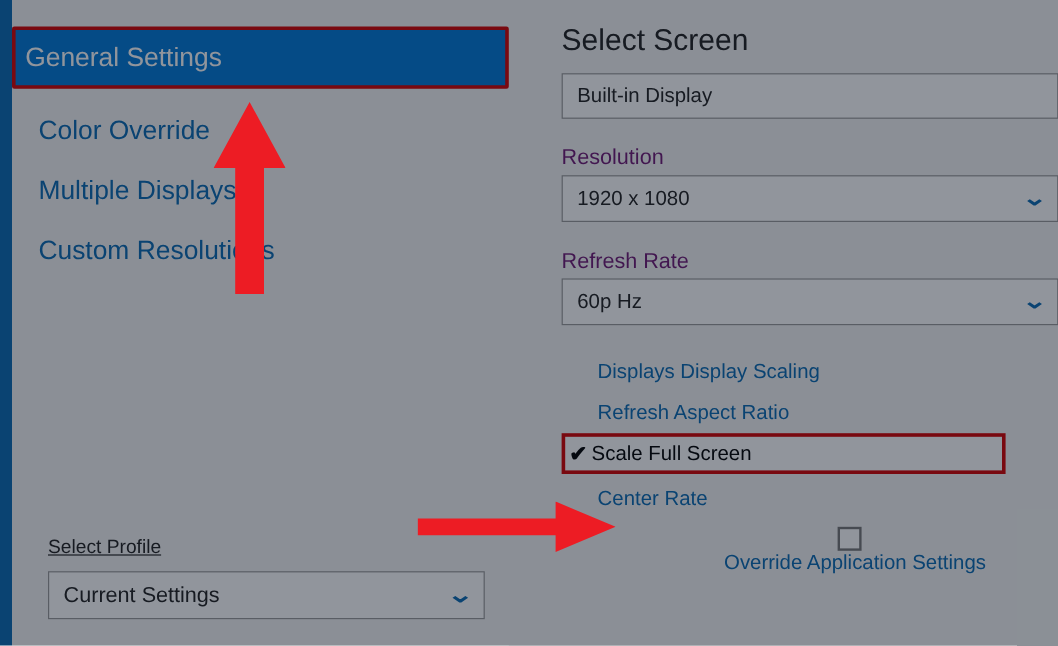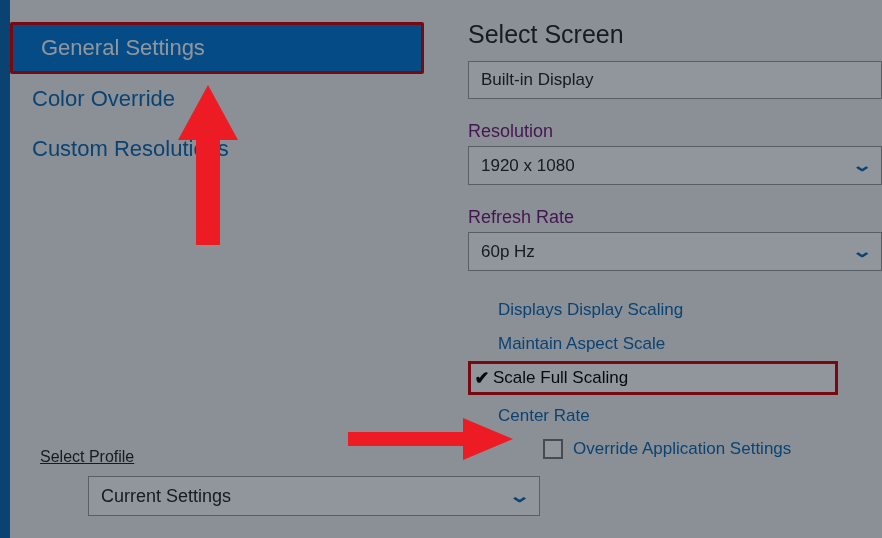--- a/index.html
+++ b/index.html
@@ -28,22 +28,22 @@
     font-weight: 300;
     padding: 12px 22px;
     color: #0a6ab2;
     cursor: pointer;
   }
   .nav-item.selected {
     background: #0078d7;
     color: #fff;
     border: 3px solid #d40000;
     border-radius: 2px;
-    margin-bottom: 0;
-    padding: 10px 28px;
+    margin-bottom: 10px;
+    padding: 10px 8px;
   }
   .profile-section {
     position: absolute;
     bottom: 22px;
     left: 30px;
     right: 20px;
   }
   .profile-label {
     font-size: 16px;
     font-weight: 300;
@@ -51,24 +51,23 @@
     margin-bottom: 10px;
     text-decoration: underline;
   }
   .profile-select {
     background: #fff;
     border: 1px solid #999;
     padding: 8px 12px;
     display: flex;
     justify-content: space-between;
     align-items: center;
-    width: 452px;
+    width: 364px;
     font-size: 18px;
     color: #222;
-    margin-left: 48px;
   }
   .chev-down {
     color: #0a6ab2;
     font-weight: bold;
     transform: scaleX(1.5);
   }
 
   .main {
     flex: 1;
     padding: 20px 0 20px 44px;
@@ -121,20 +120,21 @@
     display: inline-block;
     text-align: center;
     font-size: 18px;
     color: #000;
     font-weight: bold;
   }
   .checkbox-row {
     display: flex;
     align-items: center;
     padding: 6px 0 6px 45px;
+    flex-direction: column;
   }
   .checkbox-box {
     width: 20px;
     height: 20px;
     border: 2px solid #777;
     background: #fff;
     margin-right: 10px;
   }
   .checkbox-label { font-size: 17px; color: #0a6ab2; }
 
@@ -169,20 +169,23 @@
 
 <div class="app">
   <div class="sidebar">
     <div class="nav-item selected">
       <span>General Settings</span>
     </div>
     <div class="nav-item">
       <span>Color Override</span>
     </div>
     <div class="nav-item">
+      <span>Multiple Displays</span>
+    </div>
+    <div class="nav-item">
       <span>Custom Resolutions</span>
     </div>
 
     <div class="profile-section">
       <div class="profile-label">Select Profile</div>
       <div class="profile-select">
         <span>Current Settings</span>
         <span class="chev-down">⌄</span>
       </div>
     </div>
@@ -204,26 +207,26 @@
     <div class="select-row">
       <span>60p Hz</span>
       <span class="chev-down">⌄</span>
     </div>
 
     <div class="indent">
       <div class="link-option">
         <span>Displays Display Scaling</span>
       </div>
       <div class="link-option">
-        <span>Maintain Aspect Scale</span>
+        <span>Refresh Aspect Ratio</span>
       </div>
     </div>
     <div class="radio-sel">
       <span class="checkmark">✔</span>
-      <span>Scale Full Scaling</span>
+      <span>Scale Full Screen</span>
     </div>
     <div class="indent">
       <div class="link-option">
         <span>Center Rate</span>
       </div>
       <div class="checkbox-row">
         <span class="checkbox-box"></span>
         <span class="checkbox-label">Override Application Settings</span>
       </div>
     </div>

